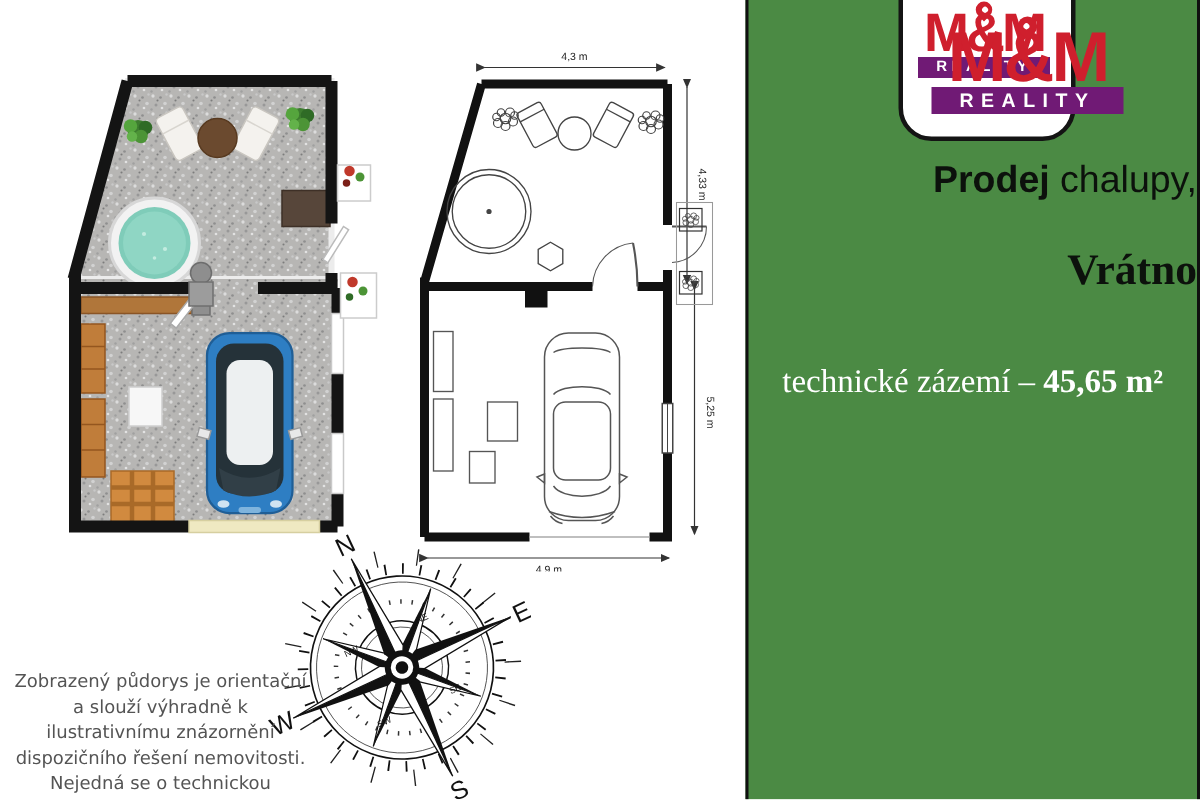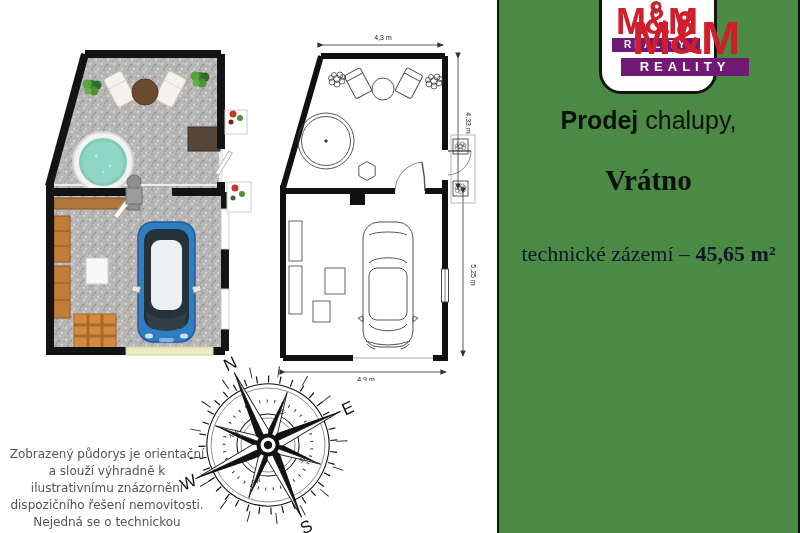--- a/index.html
+++ b/index.html
@@ -21,26 +21,26 @@
   .mm-pin:after{content:"";position:absolute;left:3.5px;top:3.5px;width:4px;height:4px;
           border-radius:50%;background:#fff;}
   #logoA{left:112px;top:4px;width:90px;z-index:1;}
   #logoA .mm-word{font-size:36px;}
   #logoA .mm-bar{font-size:10px;letter-spacing:3px;width:88px;margin:-2px auto 0;}
   #logoB{left:122px;top:14px;width:128px;z-index:2;}
   #logoB .mm-word{font-size:47px;}
   #logoB .mm-bar{font-size:13px;letter-spacing:5px;width:128px;margin:-3px auto 0;}
   #logoB .mm-pin{width:13px;height:13px;}
 
-  .p-title{position:absolute;top:103px;left:0;width:100%;text-align:center;color:#0c110c;}
+  .p-title{position:absolute;top:103px;left:0;width:100%;text-align:right;color:#0c110c;}
   .pt-line1{font-size:25px;line-height:34px;font-family:"Liberation Sans",sans-serif;}
   .pt-line1 b{font-weight:bold;}
   .pt-line2{font-size:29px;line-height:36px;font-weight:bold;font-family:"Liberation Serif",serif;margin-top:25px;}
   .pt-line3{font-size:27px;line-height:36px;font-family:"Liberation Serif",serif;}
-  .p-area{position:absolute;top:241px;left:0;width:100%;text-align:center;color:#0f172a;
+  .p-area{position:absolute;top:241px;left:0;width:100%;text-align:center;color:#ffffff;
           font-size:22px;font-family:"Liberation Serif",serif;}
   .p-area b{font-weight:bold;}
   .p-feats{position:absolute;top:300px;left:42px;color:#0c110c;
            font-size:19.5px;font-family:"Liberation Serif",serif;}
   .feat{margin-bottom:37px;white-space:nowrap;}
   .dot{display:inline-block;width:7px;height:7px;border-radius:50%;background:#0c110c;
        margin-right:13px;vertical-align:3px;}
 
   
   #disclaimer{position:absolute;left:8px;top:446px;width:198px;text-align:center;

